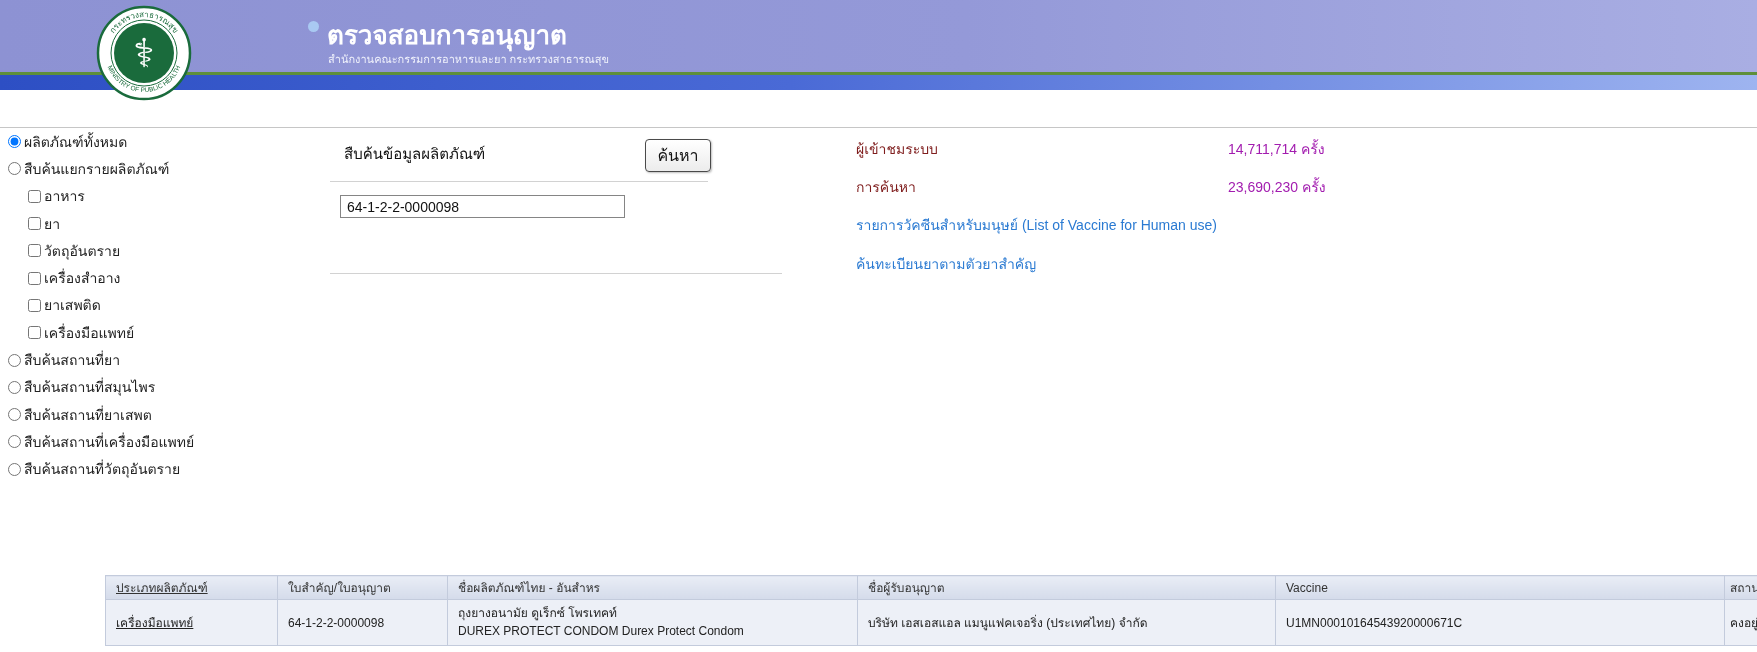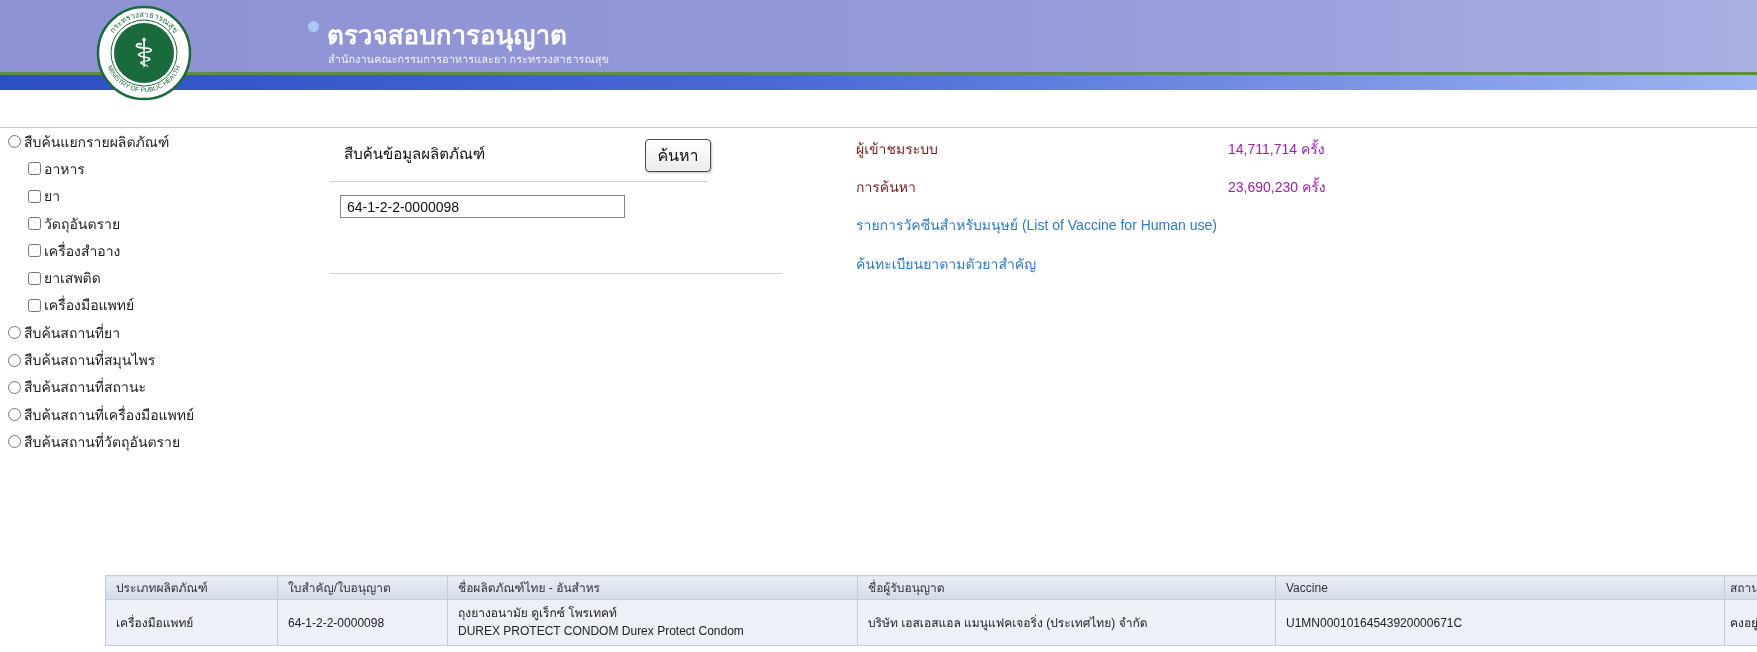--- a/index.html
+++ b/index.html
@@ -48,21 +48,21 @@
   .ext-link { position:absolute; left:856px; font-size:14px; color:#2a7ad2; text-decoration:none; cursor:pointer; }
   .link1 { top:214px; } .link2 { top:253px; }
 
   
   .results-table { position:absolute; left:105px; top:575px; width:1647px;
     border-collapse:collapse; table-layout:fixed; font-size:12px; }
   .results-table th, .results-table td { border:1px solid #c3cbdc; overflow:hidden; }
   .results-table th { height:22px; text-align:left; font-weight:normal; color:#333;
     background:linear-gradient(#e9edf6,#d4dbea); padding:2px 10px; }
   .results-table td { height:46px; background:#edf0f7; color:#222; padding:2px 10px; vertical-align:middle; }
-  .c1{width:172px;} .c2{width:170px;} .c3{width:410px;} .c4{width:418px;} .c5{width:449px;} .c6{width:50px;}
+  .c1{width:172px;text-decoration:underline;} .c2{width:170px;} .c3{width:410px;} .c4{width:418px;} .c5{width:449px;} .c6{width:50px;}
   .results-table .c6 { padding:2px 5px; }
   .two-line div { line-height:1.45; }
 </style>
 </head>
 <body>
 
 <div id="page">
 
   <div class="header-band"></div>
   <div class="header-greenline"></div>
@@ -85,20 +85,24 @@
     </svg>
   </div>
 
   <div class="title-dot"></div>
   <div class="app-title">ตรวจสอบการอนุญาต</div>
   <div class="app-subtitle">สำนักงานคณะกรรมการอาหารและยา กระทรวงสาธารณสุข</div>
 
   <div class="page-divider"></div>
 
   <div class="sidebar">
+    <label class="sb-item">
+      <input type="radio" name="sg" checked="" style="">
+      <span>ผลิตภัณฑ์ทั้งหมด</span>
+    </label>
     <label class="sb-item">
       <input type="radio" name="sg" style="">
       <span>สืบค้นแยกรายผลิตภัณฑ์</span>
     </label>
     <label class="sb-item indent">
       <input type="checkbox" style="">
       <span>อาหาร</span>
     </label>
     <label class="sb-item indent">
       <input type="checkbox" style="">
@@ -123,21 +127,21 @@
     <label class="sb-item">
       <input type="radio" name="sg" style="">
       <span>สืบค้นสถานที่ยา</span>
     </label>
     <label class="sb-item">
       <input type="radio" name="sg" style="">
       <span>สืบค้นสถานที่สมุนไพร</span>
     </label>
     <label class="sb-item">
       <input type="radio" name="sg" style="">
-      <span>สืบค้นสถานที่สถานะ</span>
+      <span>สืบค้นสถานที่ยาเสพต</span>
     </label>
     <label class="sb-item">
       <input type="radio" name="sg" style="">
       <span>สืบค้นสถานที่เครื่องมือแพทย์</span>
     </label>
     <label class="sb-item">
       <input type="radio" name="sg" style="">
       <span>สืบค้นสถานที่วัตถุอันตราย</span>
     </label>
   </div>

